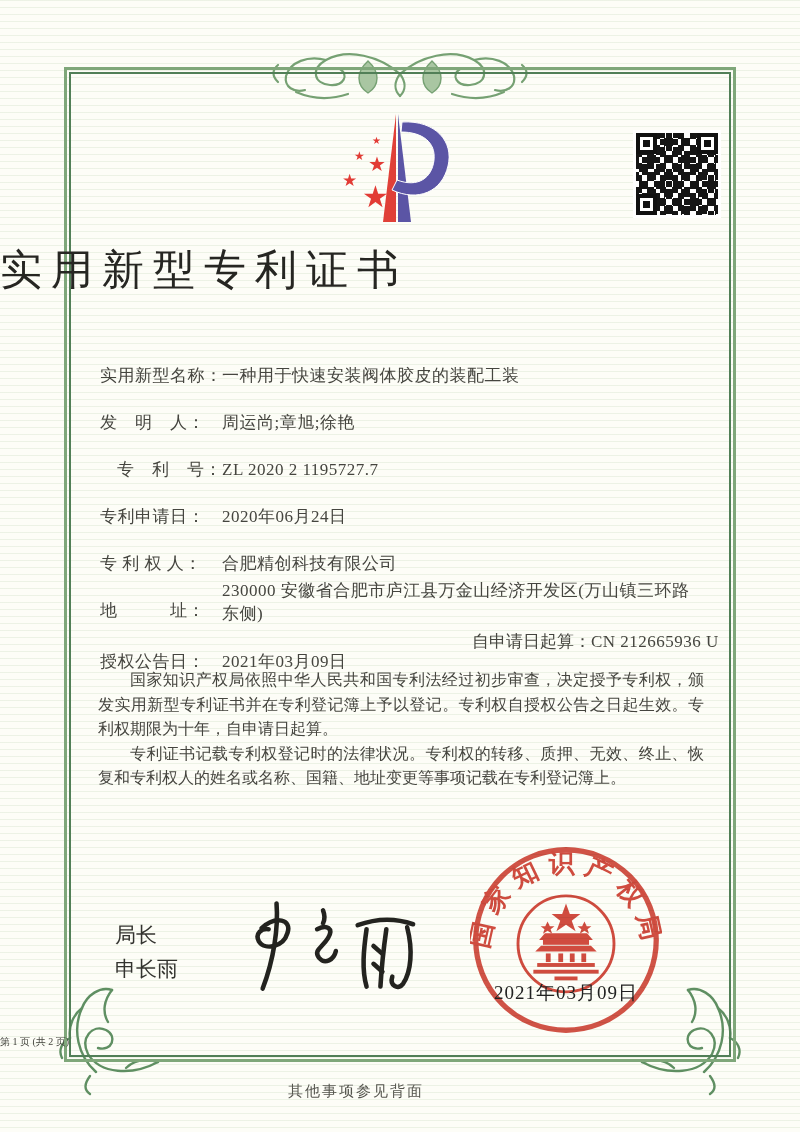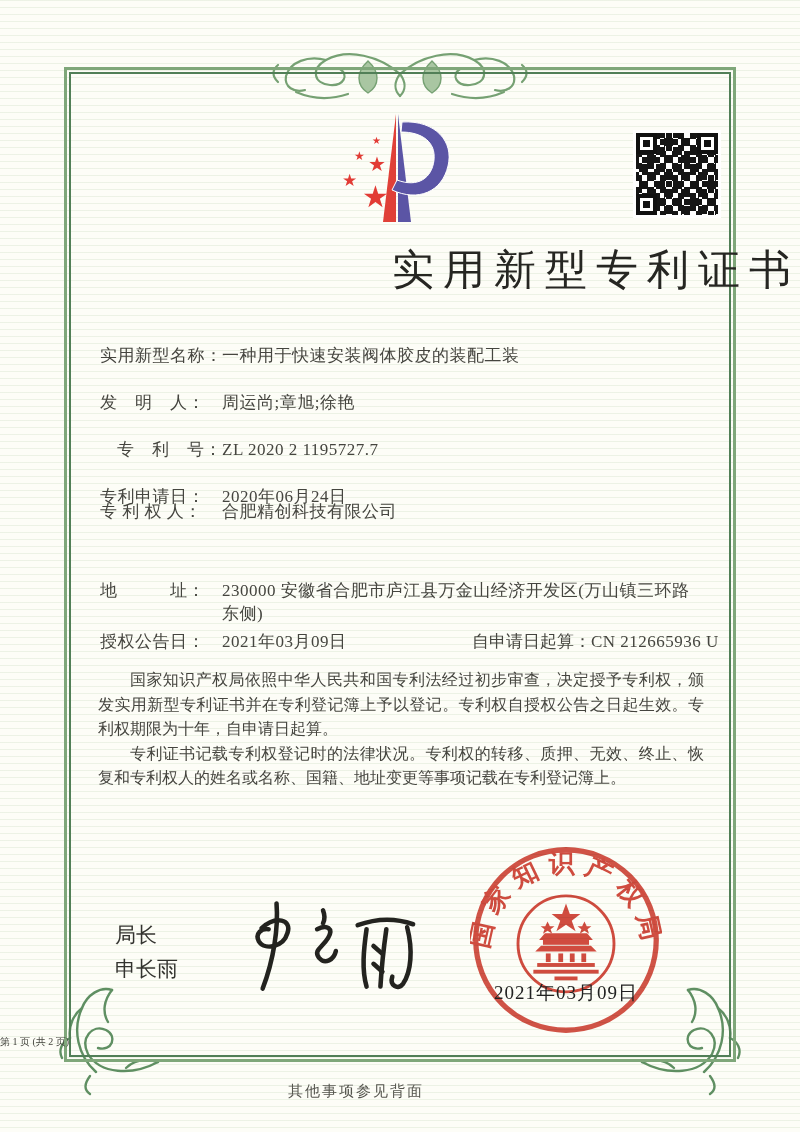--- a/index.html
+++ b/index.html
@@ -35,25 +35,25 @@
   .qr .noise {
     position:absolute; inset:3px;
     background:
       repeating-conic-gradient(#151515 0 25%, transparent 0 50%) 0 0/ 12px 12px,
       repeating-conic-gradient(#151515 0 25%, transparent 0 50%) 3px 5px/ 17px 17px;
   }
   .qr .f { position:absolute; width:21px; height:21px; border:4px solid #111; background:#fff; }
   .qr .f::after { content:""; position:absolute; inset:3px; background:#111; }
   .qr .f.tl { left:3px; top:3px; } .qr .f.tr { right:3px; top:3px; } .qr .f.bl { left:3px; bottom:3px; }
   .title {
-    position:absolute; left:0; top:242px; width:800px; text-align:right;
-    font-size:42px; letter-spacing:9px; color:#262622; font-weight:500;padding-left:35px;
+    position:absolute; left:0; top:242px; width:800px; text-align:left;
+    font-size:42px; letter-spacing:9px; color:#262622; font-weight:500;
   }
   .fieldrow { position:absolute; left:100px; font-size:17px; color:#45453f; white-space:nowrap; }
-  .fieldrow .lbl { display:inline-block; width:122px; letter-spacing:.5px; }
+  .fieldrow .lbl { display:inline-block; width:122px; letter-spacing:.5px;margin-top:20px; }
   .fieldrow .val { letter-spacing:.5px; }
   .addr { white-space:normal; }
   .addr .lbl { vertical-align:top; }
   .addr .val { display:inline-block; width:478px; line-height:23px; }
   .grant2 { position:absolute; left:372px; top:0; }
   .paras { position:absolute; left:98px; top:668px; width:606px; font-size:16px; line-height:24.5px; color:#45453f; text-align:justify; }
   .paras p { text-indent:2em; }
   
   .director-block { position:absolute; left:115px; top:918px; font-size:21px; line-height:34px; color:#33332f; font-family:"Liberation Sans","DejaVu Sans",sans-serif; }
   .signature { position:absolute; left:232px; top:898px; width:188px; height:96px; }
@@ -133,21 +133,21 @@
   </div>
   <div class="fieldrow" style="top:391px;">
     <span class="lbl">发　明　人：</span><span class="val">周运尚;章旭;徐艳</span>
   </div>
   <div class="fieldrow" style="top:438px;text-align:right;">
     <span class="lbl">专　利　号：</span><span class="val">ZL 2020 2 1195727.7</span>
   </div>
   <div class="fieldrow" style="top:485px;">
     <span class="lbl">专利申请日：</span><span class="val">2020年06月24日</span>
   </div>
-  <div class="fieldrow" style="top:500px;">
+  <div class="fieldrow" style="top:532px;">
     <span class="lbl">专 利 权 人：</span><span class="val">合肥精创科技有限公司</span>
   </div>
   <div class="fieldrow addr" style="top:579px;">
     <span class="lbl">地　　　址：</span><span class="val">230000 安徽省合肥市庐江县万金山经济开发区(万山镇三环路东侧)</span>
   </div>
   <div class="fieldrow" style="top:630px; width:620px;">
     <span class="lbl">授权公告日：</span><span class="val">2021年03月09日</span>
     <span class="grant2">
       <span>自申请日起算：</span><span class="val">CN 212665936 U</span>
     </span>

